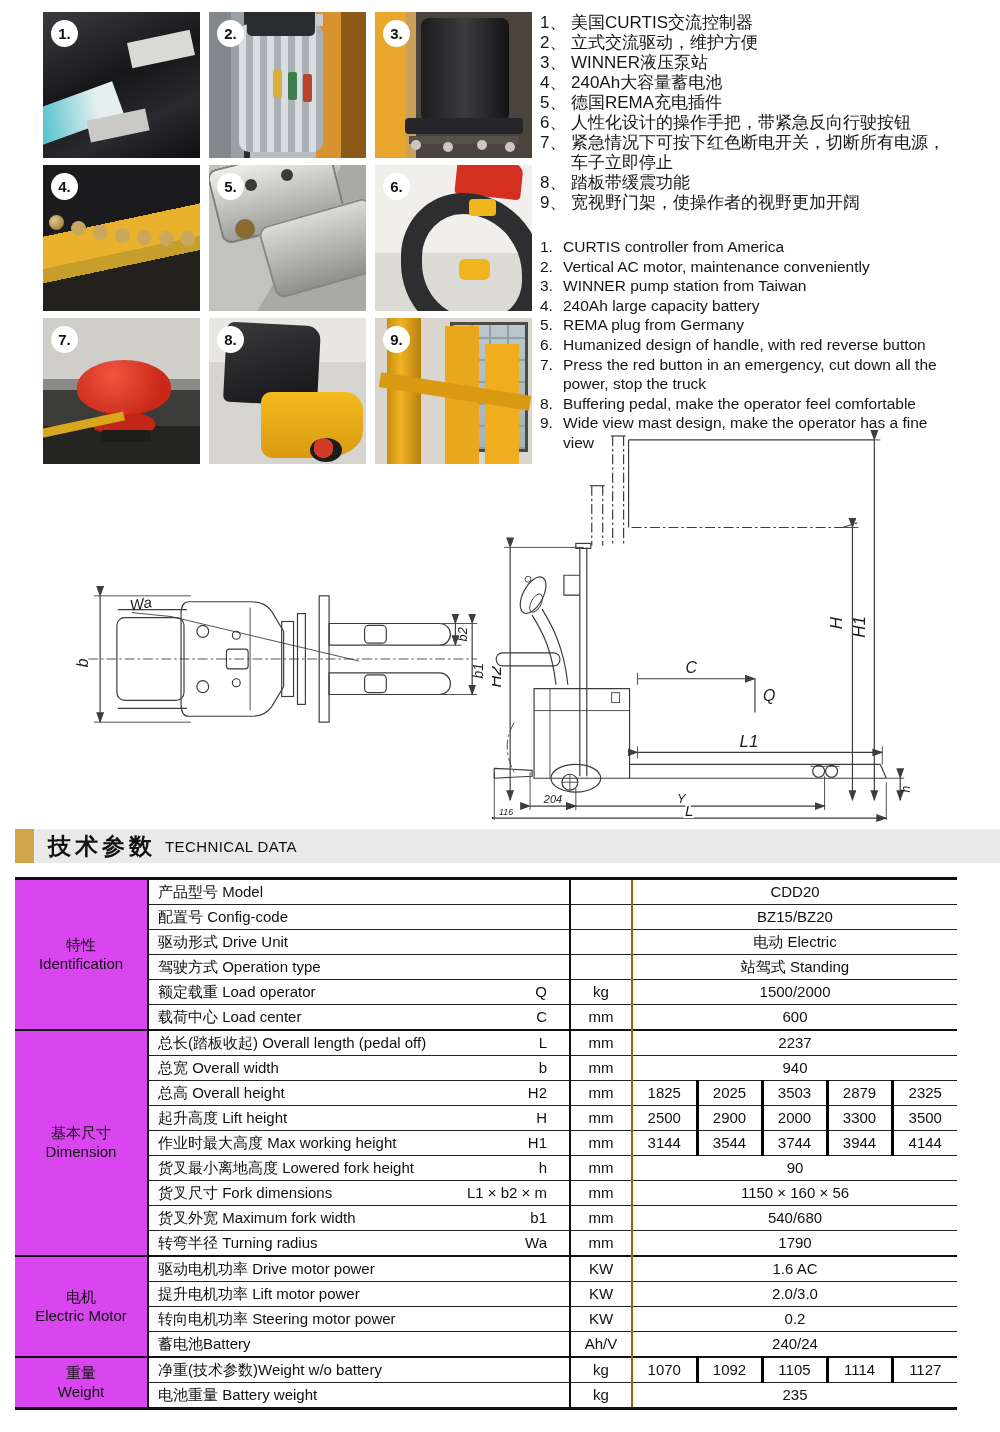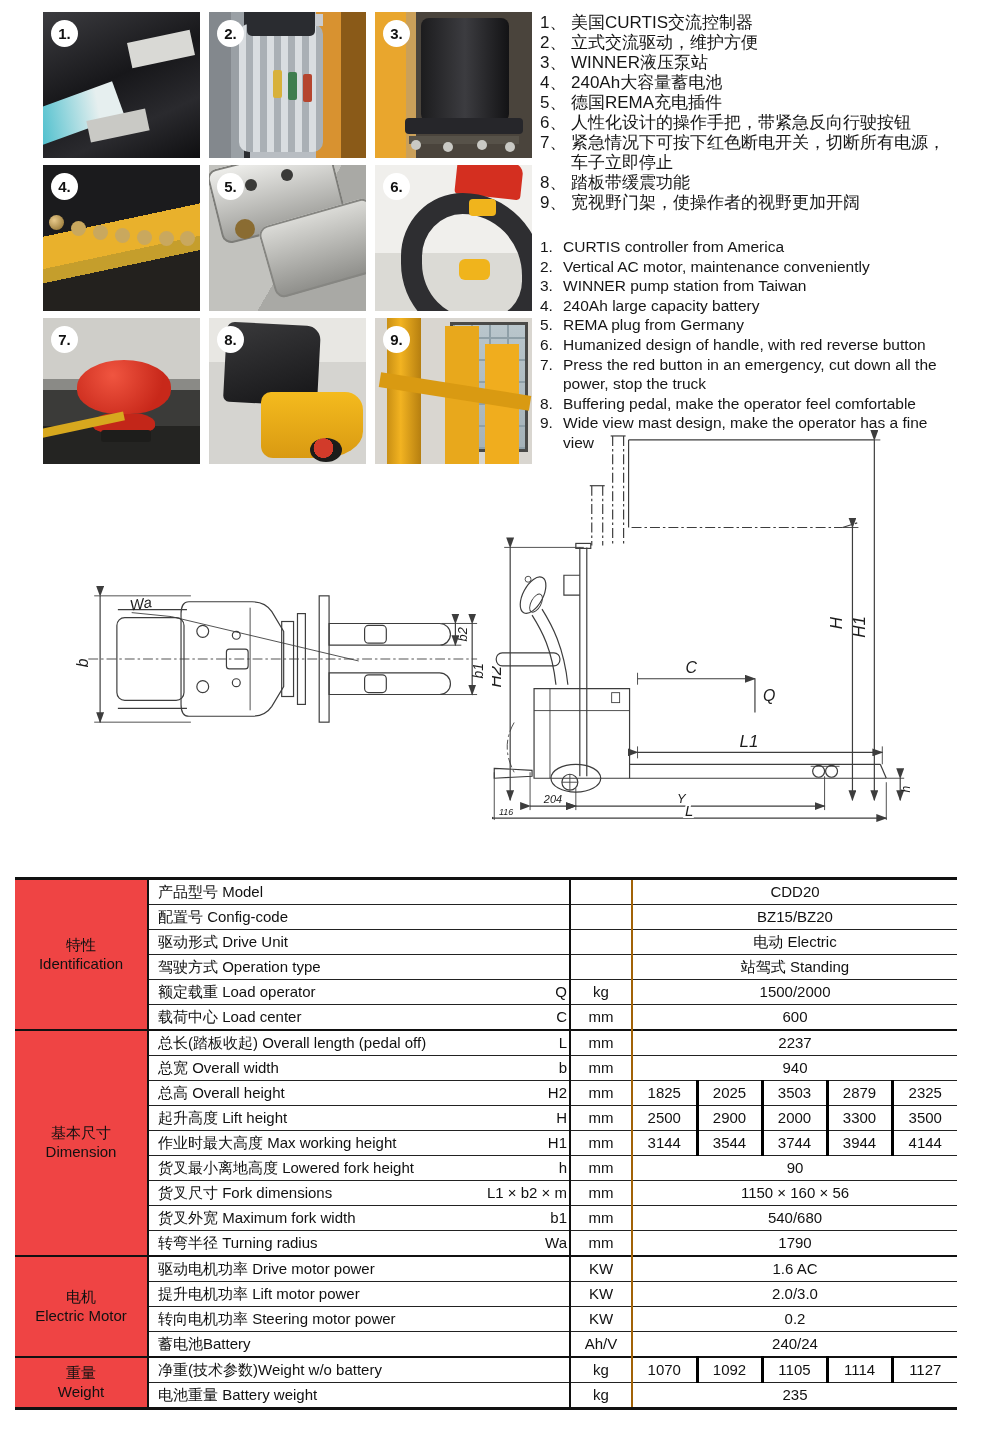--- a/index.html
+++ b/index.html
@@ -100,22 +100,22 @@
     display:flex;align-items:center;}
   .gold{width:19px;height:34px;background:#d0a54b;flex:0 0 auto;}
   .t-cn{font-size:23px;font-weight:bold;letter-spacing:4px;margin-left:14px;}
   .t-en{font-size:15px;margin-left:9px;letter-spacing:0.4px;}
 
   
   .spec{position:absolute;left:15px;top:877px;width:942px;border-collapse:collapse;table-layout:fixed;
     font-size:15px;color:#111;border-top:3px solid #111;border-bottom:3px solid #111;}
   .spec td{height:24px;padding:0;vertical-align:middle;border-top:1px solid #222;line-height:1.1;}
   .spec tr.ss td{border-top:2px solid #111;}
-  .spec td.sec{background:#ef4444;text-align:center;line-height:1.25;}
-  .spec td.name{padding:0 2px 0 9px;border-left:2px solid #111;border-right:2px solid #111;}
+  .spec td.sec{background:#d946ef;text-align:center;line-height:1.25;}
+  .spec td.name{padding:0 22px 0 9px;border-left:2px solid #111;border-right:2px solid #111;}
   .spec .nrow{display:flex;justify-content:space-between;align-items:baseline;white-space:nowrap;}
   .spec td.unit{text-align:center;border-right:2px solid #a16207;}
   .spec td.v{text-align:center;}
   .spec td.v + td.v{border-left:3px solid #000000;}
 </style>
 </head>
 <body>
 
 <div id="canvas">
 
@@ -363,20 +363,25 @@
     <text font-size="16" x="200" y="246" text-anchor="middle">C</text>
     <text font-size="16" x="272" y="274">Q</text>
     <text font-size="17" x="258" y="321" text-anchor="middle">L1</text>
     <text font-size="13" x="190" y="377" text-anchor="middle" stroke="#fff" stroke-width="4" paint-order="stroke">Y</text>
     <text font-size="11" x="61" y="377" text-anchor="middle" stroke="#fff" stroke-width="3" paint-order="stroke">204</text>
     <text font-size="9" x="14" y="389" text-anchor="middle" stroke="#fff" stroke-width="3" paint-order="stroke">116</text>
     <text font-size="15" x="198" y="390" text-anchor="middle" stroke="#fff" stroke-width="4" paint-order="stroke">L</text>
     <text font-size="12" transform="rotate(-90 420 363)" x="420" y="363" text-anchor="middle">h</text>
   </svg>
 
+  <div class="band">
+    <span class="gold"></span>
+    <span class="t-cn">技术参数</span>
+    <span class="t-en">TECHNICAL DATA</span>
+  </div>
 
   <table class="spec">
     <colgroup>
       <col style="width:133px">
         <col style="width:422px">
         <col style="width:62px">
       <col style="width:65px">
         <col style="width:65px">
         <col style="width:65px">
       <col style="width:65px">

